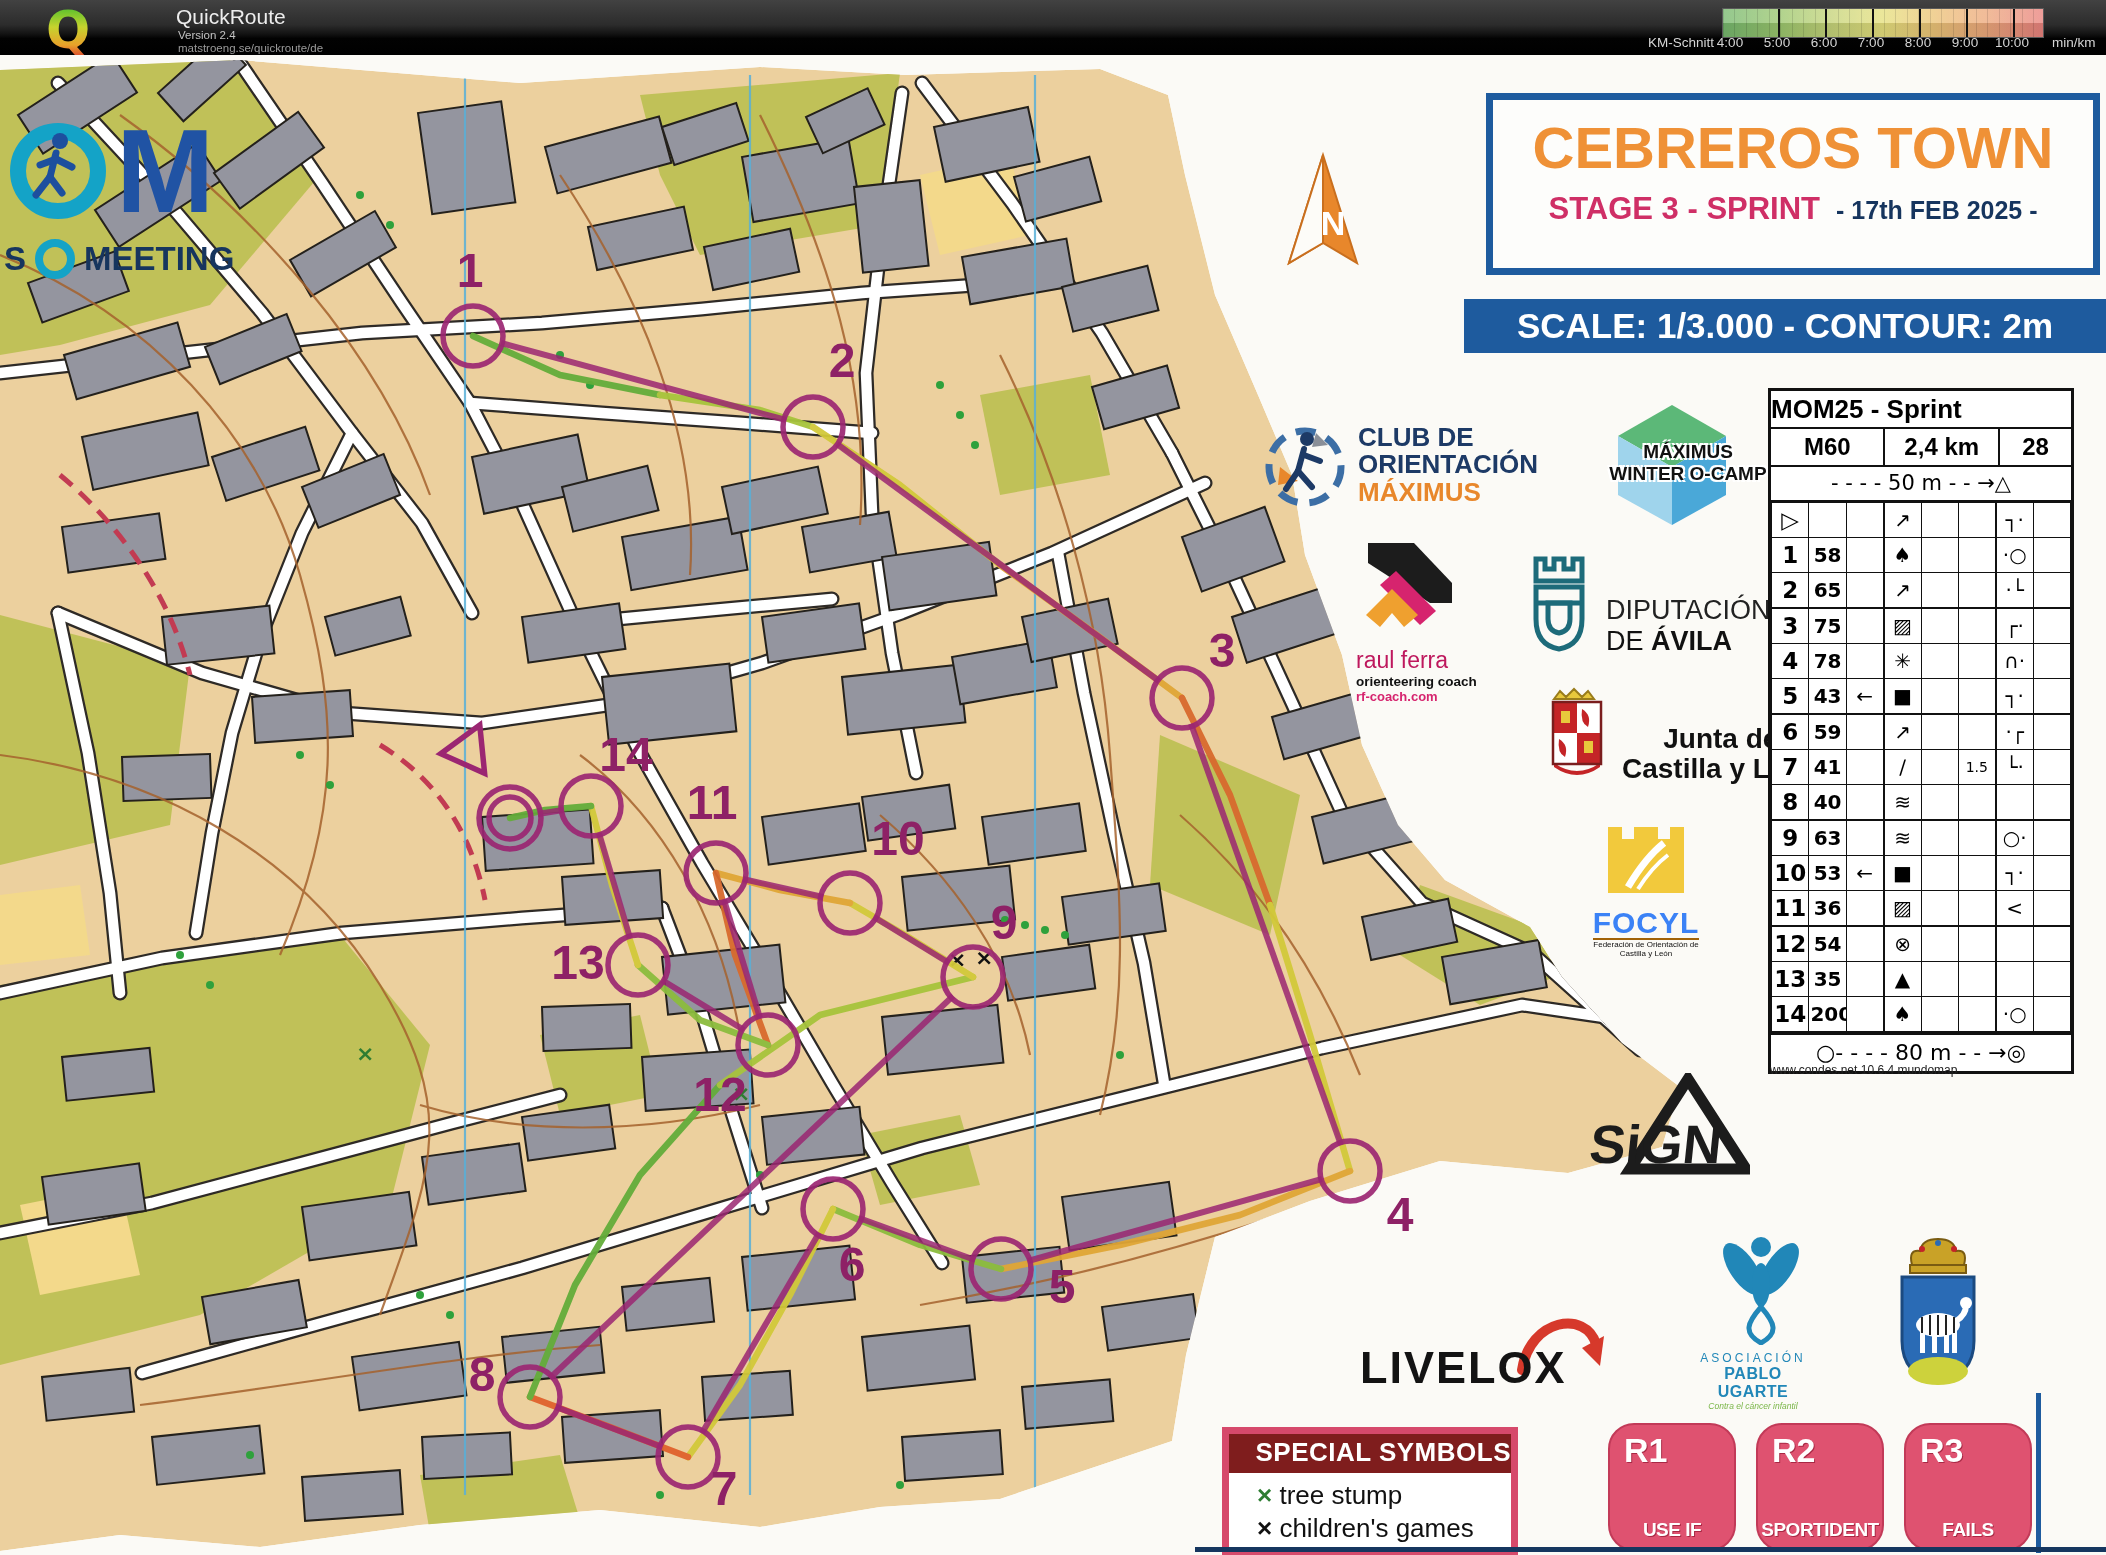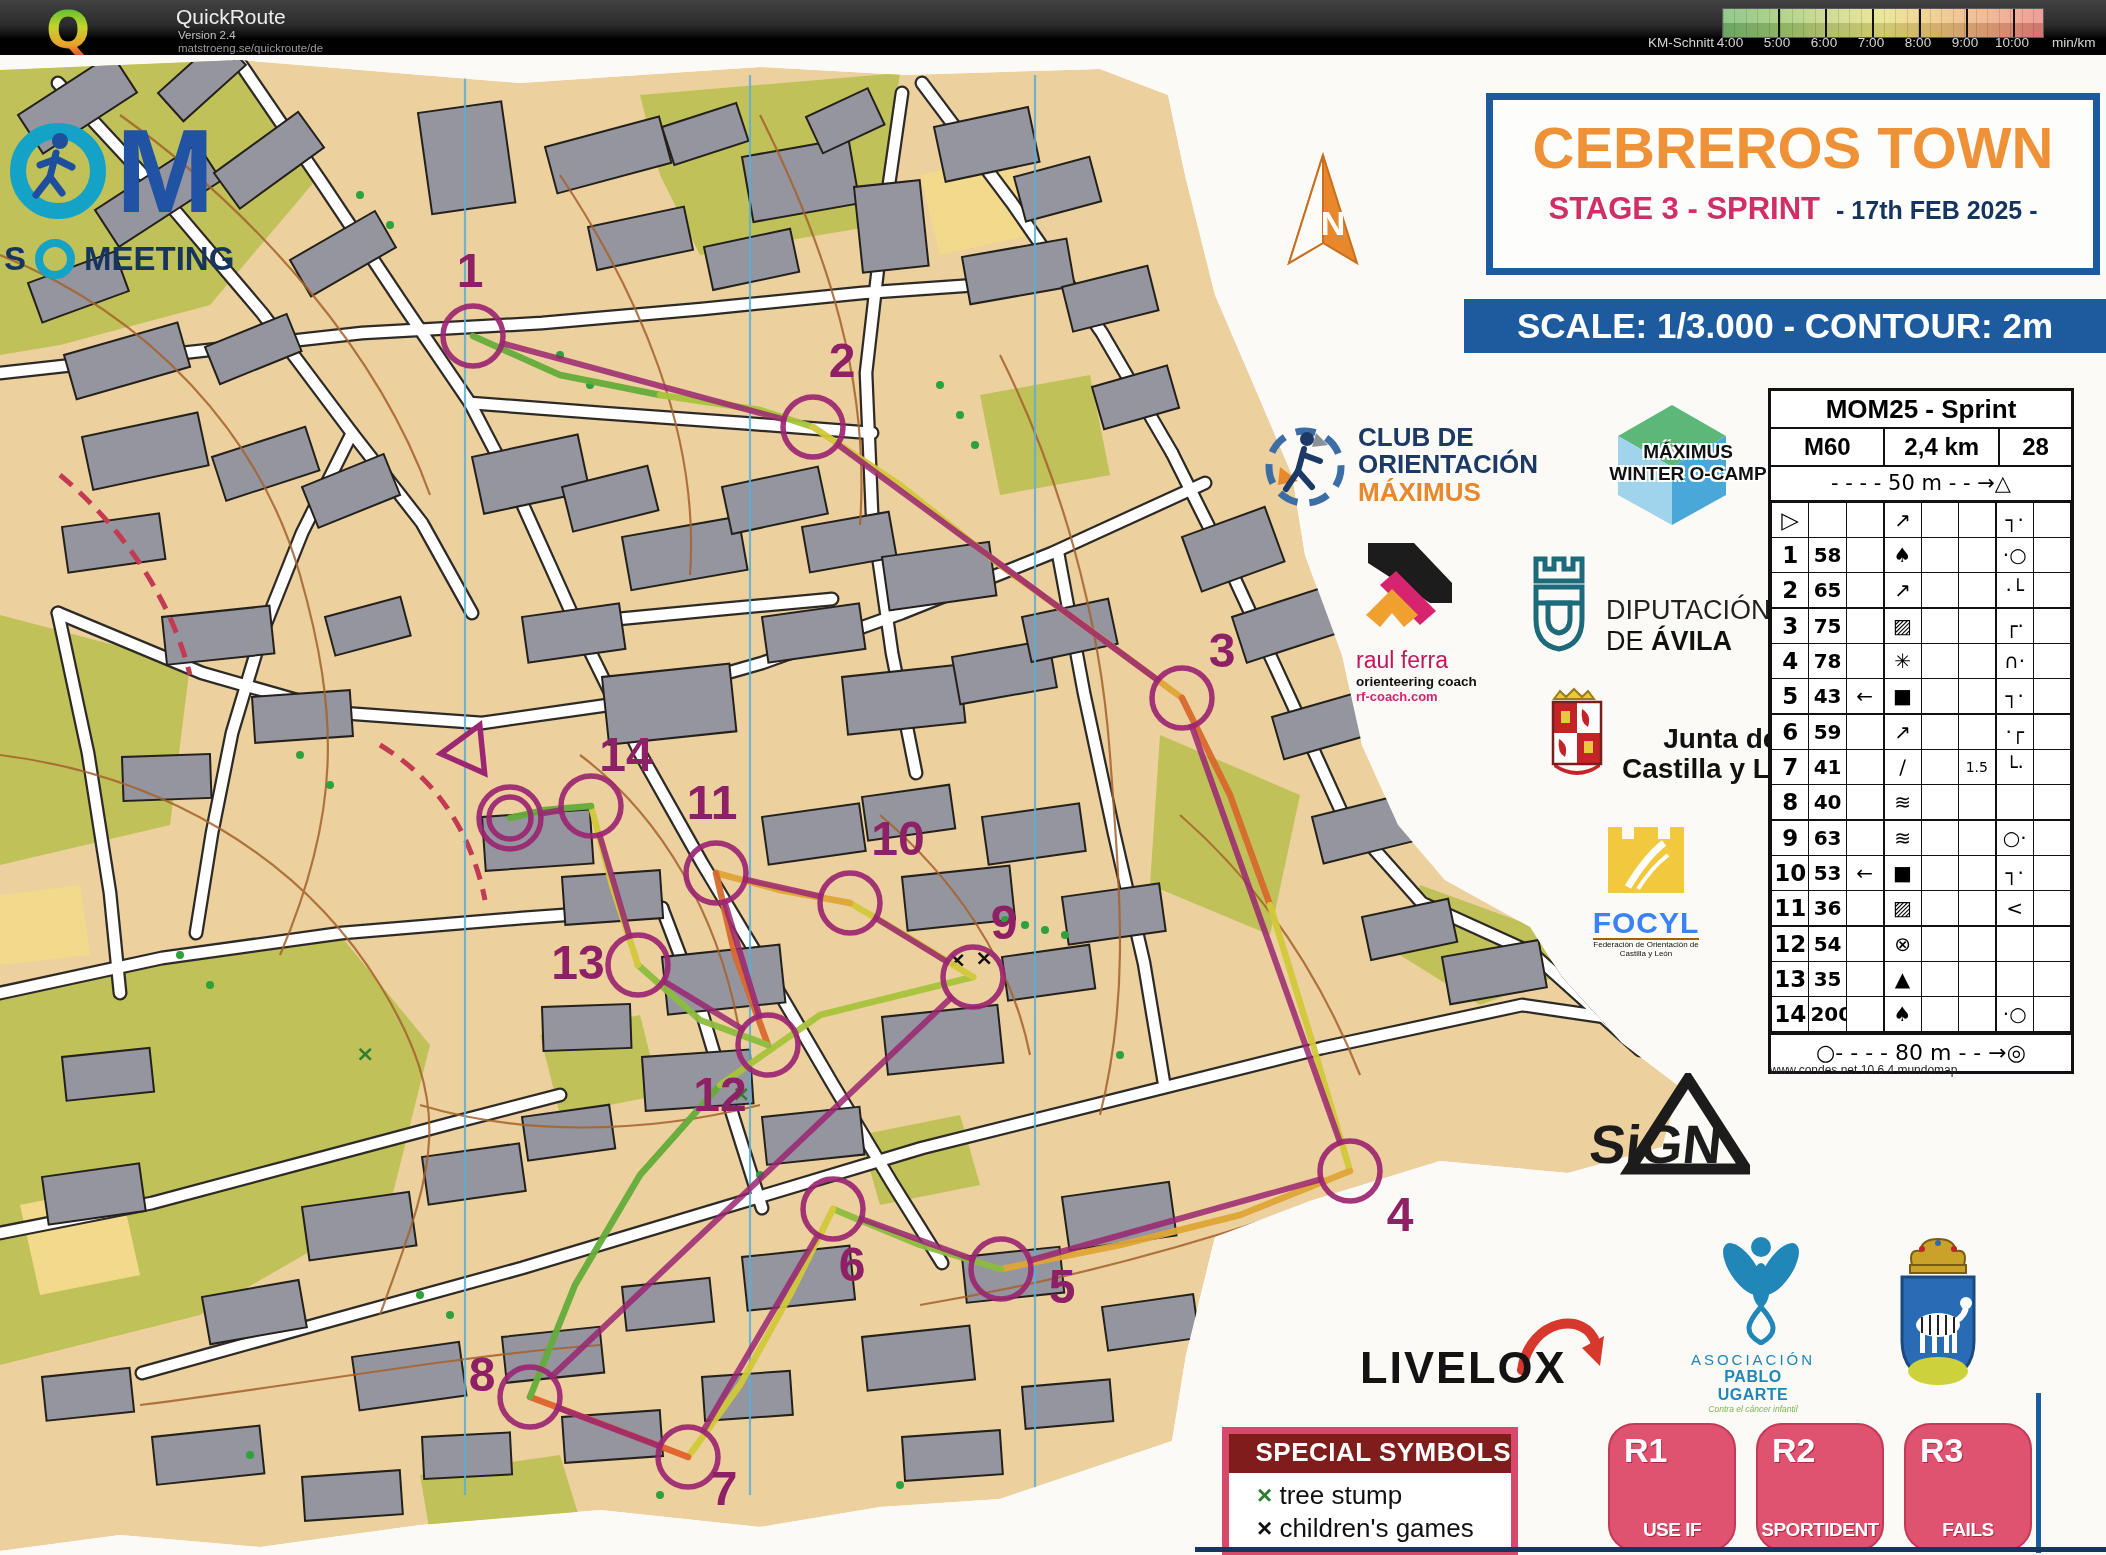--- a/index.html
+++ b/index.html
@@ -37,21 +37,21 @@
   #title-box{left:1486px;top:38px;width:614px;height:182px;background:#fdfdfb;
     border:7px solid #1e5b9e;box-sizing:border-box;text-align:center;}
   #title-box .t1{font-size:58px;font-weight:900;color:#ef9136;letter-spacing:0px;margin-top:14px;}
   #title-box .t2row{margin-top:10px;display:flex;justify-content:center;align-items:baseline;gap:16px;}
   #title-box .t2{font-size:31px;font-weight:900;color:#cf2f66;}
   #title-box .t3{font-size:25px;font-weight:900;color:#16355e;}
   #scale-banner{left:1464px;top:244px;width:642px;height:54px;background:#1e5b9e;color:#fff;
     font-size:35px;font-weight:900;text-align:center;line-height:54px;letter-spacing:0;}
   
   #control-sheet{left:1768px;top:333px;width:300px;background:#fff;border:3px solid #111;box-sizing:content-box;}
-  .cs-title{height:36px;line-height:36px;text-align:center;font-size:26px;font-weight:700;border-bottom:2.5px solid #111;}
+  .cs-title{height:36px;line-height:36px;font-size:26px;font-weight:700;border-bottom:2.5px solid #111;}
   .cs-class{display:flex;height:36px;line-height:36px;border-bottom:2.5px solid #111;font-weight:700;font-size:24px;text-align:center;}
   .cs-class .c1{width:38%;border-right:2px solid #111;}
   .cs-class .c2{width:38%;border-right:2px solid #111;}
   .cs-class .c3{width:24%;}
   .cs-start{height:33px;line-height:33px;text-align:center;font-size:21px;border-bottom:2.5px solid #111;
     font-family:"DejaVu Sans",sans-serif;}
   #cs-table{border-collapse:collapse;width:100%;table-layout:fixed;}
   #cs-table td{border:1px solid #111;height:32px;text-align:center;vertical-align:middle;
     font-family:"DejaVu Sans",sans-serif;font-size:20px;overflow:hidden;}
   #cs-table td.col-n{font-size:23px;font-weight:700;}
@@ -84,21 +84,21 @@
   #focyl{left:1586px;top:762px;width:120px;text-align:center;}
   #focyl .fname{font-size:30px;font-weight:900;letter-spacing:1px;color:#3b82f6;
     border-bottom:2px solid #a16207;display:inline-block;line-height:.95;}
   #focyl .fsub{font-size:8px;color:#111;line-height:1.2;}
   #sign-logo{left:1590px;top:1018px;width:160px;height:115px;}
   #sign-logo .stxt{position:absolute;left:0px;top:40px;font-size:54px;font-weight:900;color:#1c1c1c;
     transform:skewX(-6deg);letter-spacing:0px;}
   #livelox{left:1360px;top:1255px;width:280px;height:100px;}
   #livelox .lvtxt{position:absolute;left:0;top:32px;font-size:45px;font-weight:700;letter-spacing:2px;color:#131313;}
   #pablo{left:1688px;top:1178px;width:130px;text-align:center;}
-  #pablo .p1{font-size:15px;letter-spacing:3px;color:#2187b8;margin-top:2px;}
+  #pablo .p1{font-size:12px;letter-spacing:3px;color:#2187b8;margin-top:2px;}
   #pablo .p2{font-size:16px;color:#2187b8;font-weight:700;letter-spacing:.5px;}
   #pablo .p3{font-size:8.5px;color:#7ab648;font-style:italic;}
   
   #special-symbols{left:1222px;top:1372px;width:282px;background:#fff;border:7px solid #d6496b;}
   #special-symbols .ss-head{background:#7f1d1d;color:#fff;font-size:26px;font-weight:800;
     text-align:right;padding:3px 0 5px;letter-spacing:.5px;}
   #special-symbols .ss-body{padding:6px 0 8px 28px;}
   .ss-item{font-size:26px;color:#111;line-height:1.25;}
   .ss-mark{font-weight:700;}
   

